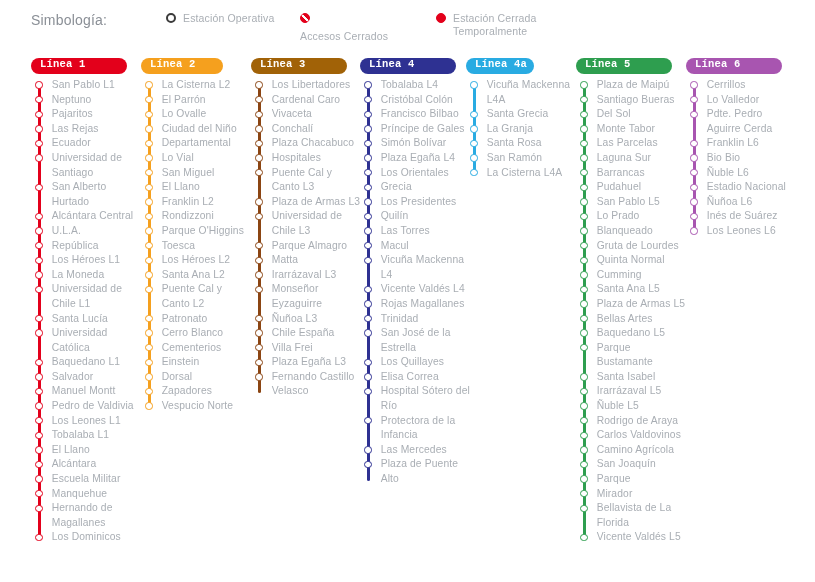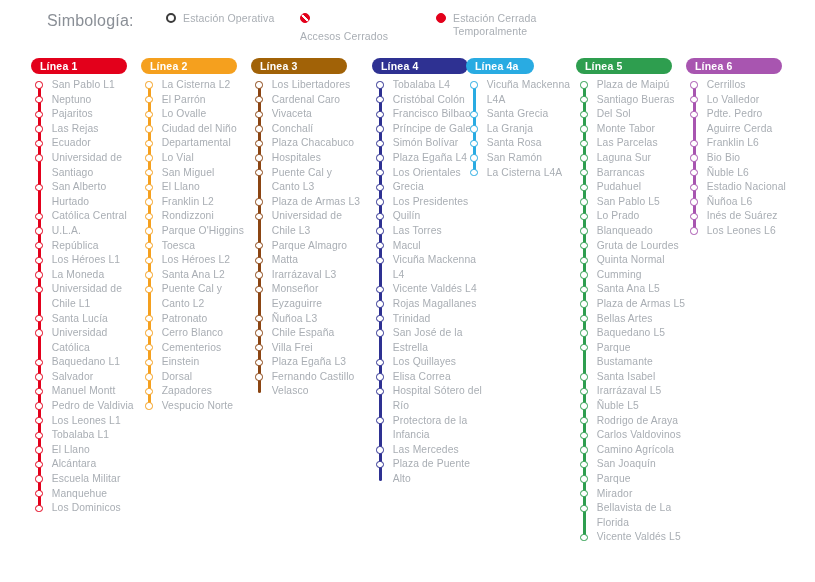--- a/index.html
+++ b/index.html
@@ -16,25 +16,24 @@
   
   #legend {
     position: absolute;
     left: 0; top: 0;
     width: 815px;
     height: 50px;
   }
   .legend-title {
     position: absolute;
     left: 31px; top: 12px;
-    font-size: 16px;
+    font-size: 14px;
     color: #8a8f96;
     letter-spacing: .2px;
     white-space: nowrap;
-    margin-left: 16px;
   }
   .legend-item {
     position: absolute;
     top: 12px;
     display: flex;
     align-items: flex-start;
     gap: 7px;
   }
   .legend-item .lbl {
     font-size: 10.5px;
@@ -83,27 +82,27 @@
   }
   .line-col {
     position: absolute;
     top: 0;
     width: 112px;
   }
   .line-head {
     height: 16px;
     border-radius: 8px;
     display: flex;
-    align-items: center;
     padding-left: 9px;
     color: #ffffff;
     font-size: 10.5px;
     font-weight: bold;
     letter-spacing: .2px;
     white-space: nowrap;
+    font-family: Liberation Mono, monospace;
   }
   .stations {
     position: relative;
     margin-top: 4px;
     padding-left: 0;
   }
   .spine {
     position: absolute;
     left: 7px;
     top: 6px;
@@ -190,21 +189,21 @@
         <div class="station">
           <span class="dot" style="border-color: rgb(227, 0, 27);"></span>
           <span class="st-name">Universidad de Santiago</span>
         </div>
         <div class="station">
           <span class="dot" style="border-color: rgb(227, 0, 27);"></span>
           <span class="st-name">San Alberto Hurtado</span>
         </div>
         <div class="station">
           <span class="dot" style="border-color: rgb(227, 0, 27);"></span>
-          <span class="st-name">Católica Central</span>
+          <span class="st-name">Alcántara Central</span>
         </div>
         <div class="station">
           <span class="dot" style="border-color: rgb(227, 0, 27);"></span>
           <span class="st-name">U.L.A.</span>
         </div>
         <div class="station">
           <span class="dot" style="border-color: rgb(227, 0, 27);"></span>
           <span class="st-name">República</span>
         </div>
         <div class="station">
@@ -259,29 +258,33 @@
           <span class="dot" style="border-color: rgb(227, 0, 27);"></span>
           <span class="st-name">Alcántara</span>
         </div>
         <div class="station">
           <span class="dot" style="border-color: rgb(227, 0, 27);"></span>
           <span class="st-name">Escuela Militar</span>
         </div>
         <div class="station">
           <span class="dot" style="border-color: rgb(227, 0, 27);"></span>
           <span class="st-name">Manquehue</span>
+        </div>
+        <div class="station">
+          <span class="dot" style="border-color: rgb(227, 0, 27);"></span>
+          <span class="st-name">Hernando de Magallanes</span>
         </div>
         <div class="station">
           <span class="dot" style="border-color: rgb(227, 0, 27);"></span>
           <span class="st-name">Los Dominicos</span>
         </div>
       </div>
     </div>
     <div class="line-col" style="left: 141px;">
-      <div class="line-head" style="background: rgb(245, 160, 30); width: 96px;">
+      <div class="line-head" style="background: rgb(245, 160, 30); width: 82px;">
         <span>Línea 2</span>
       </div>
       <div class="stations">
         <div class="spine" style="background: rgb(245, 160, 30);"></div>
         <div class="station">
           <span class="dot" style="border-color: rgb(245, 160, 30);"></span>
           <span class="st-name">La Cisterna L2</span>
         </div>
         <div class="station">
           <span class="dot" style="border-color: rgb(245, 160, 30);"></span>
@@ -442,21 +445,21 @@
         <div class="station">
           <span class="dot" style="border-color: rgb(139, 69, 19);"></span>
           <span class="st-name">Plaza Egaña L3</span>
         </div>
         <div class="station">
           <span class="dot" style="border-color: rgb(139, 69, 19);"></span>
           <span class="st-name">Fernando Castillo Velasco</span>
         </div>
       </div>
     </div>
-    <div class="line-col" style="left: 372px;">
+    <div class="line-col" style="left: 360px;">
       <div class="line-head" style="background: rgb(46, 49, 146); width: 96px;">
         <span>Línea 4</span>
       </div>
       <div class="stations">
         <div class="spine" style="background: rgb(46, 49, 146);"></div>
         <div class="station">
           <span class="dot" style="border-color: rgb(46, 49, 146);"></span>
           <span class="st-name">Tobalaba L4</span>
         </div>
         <div class="station">

